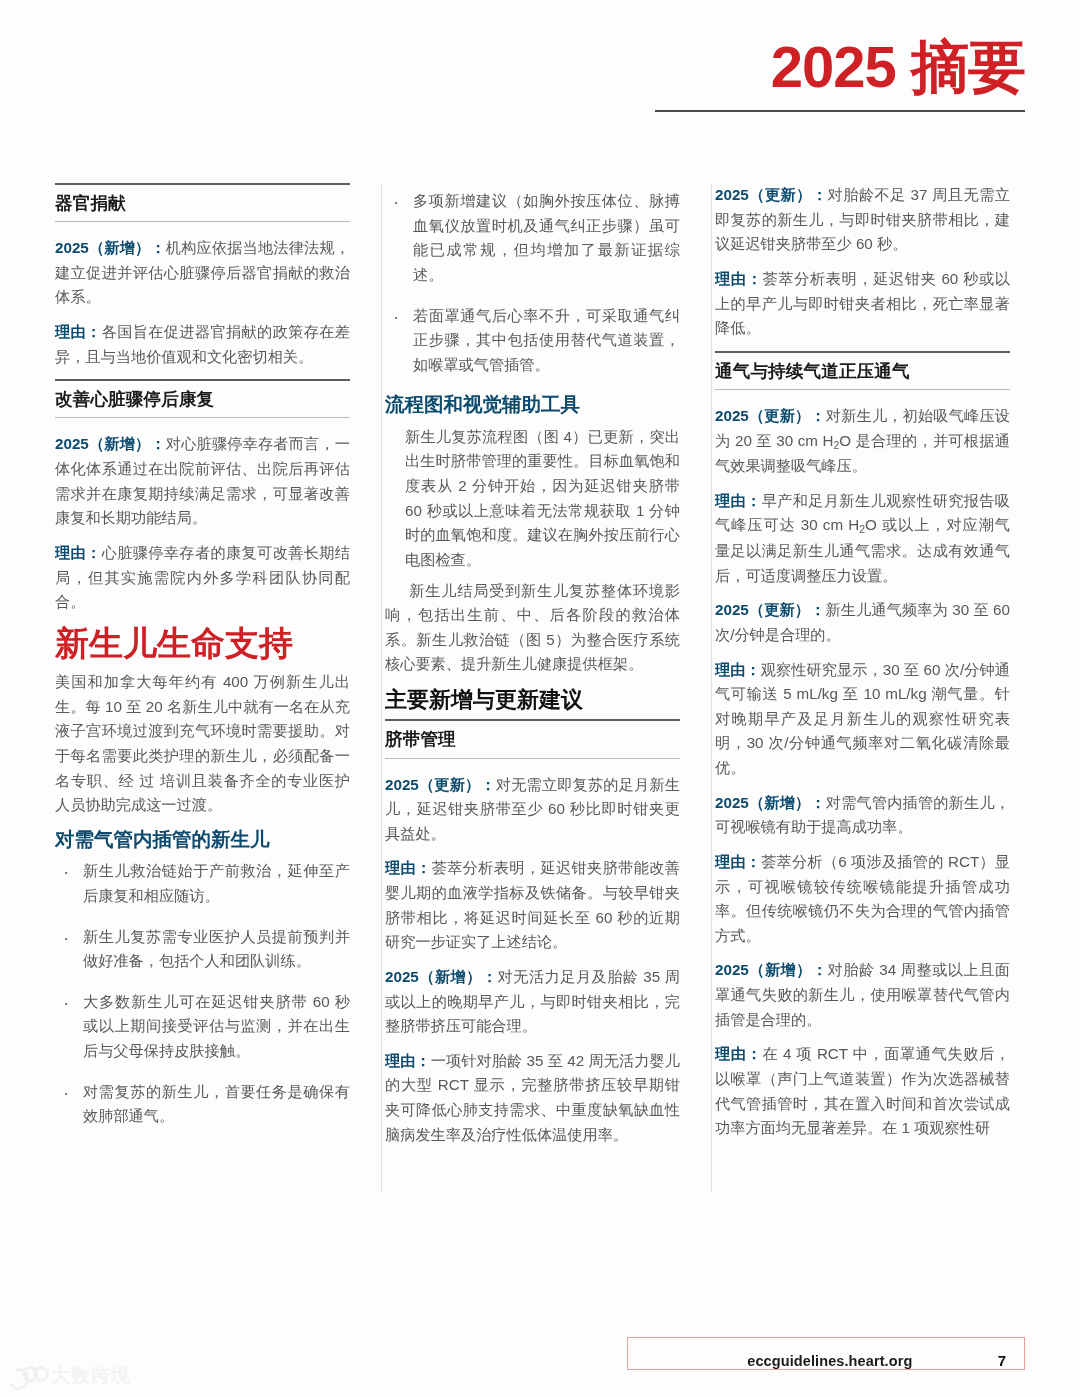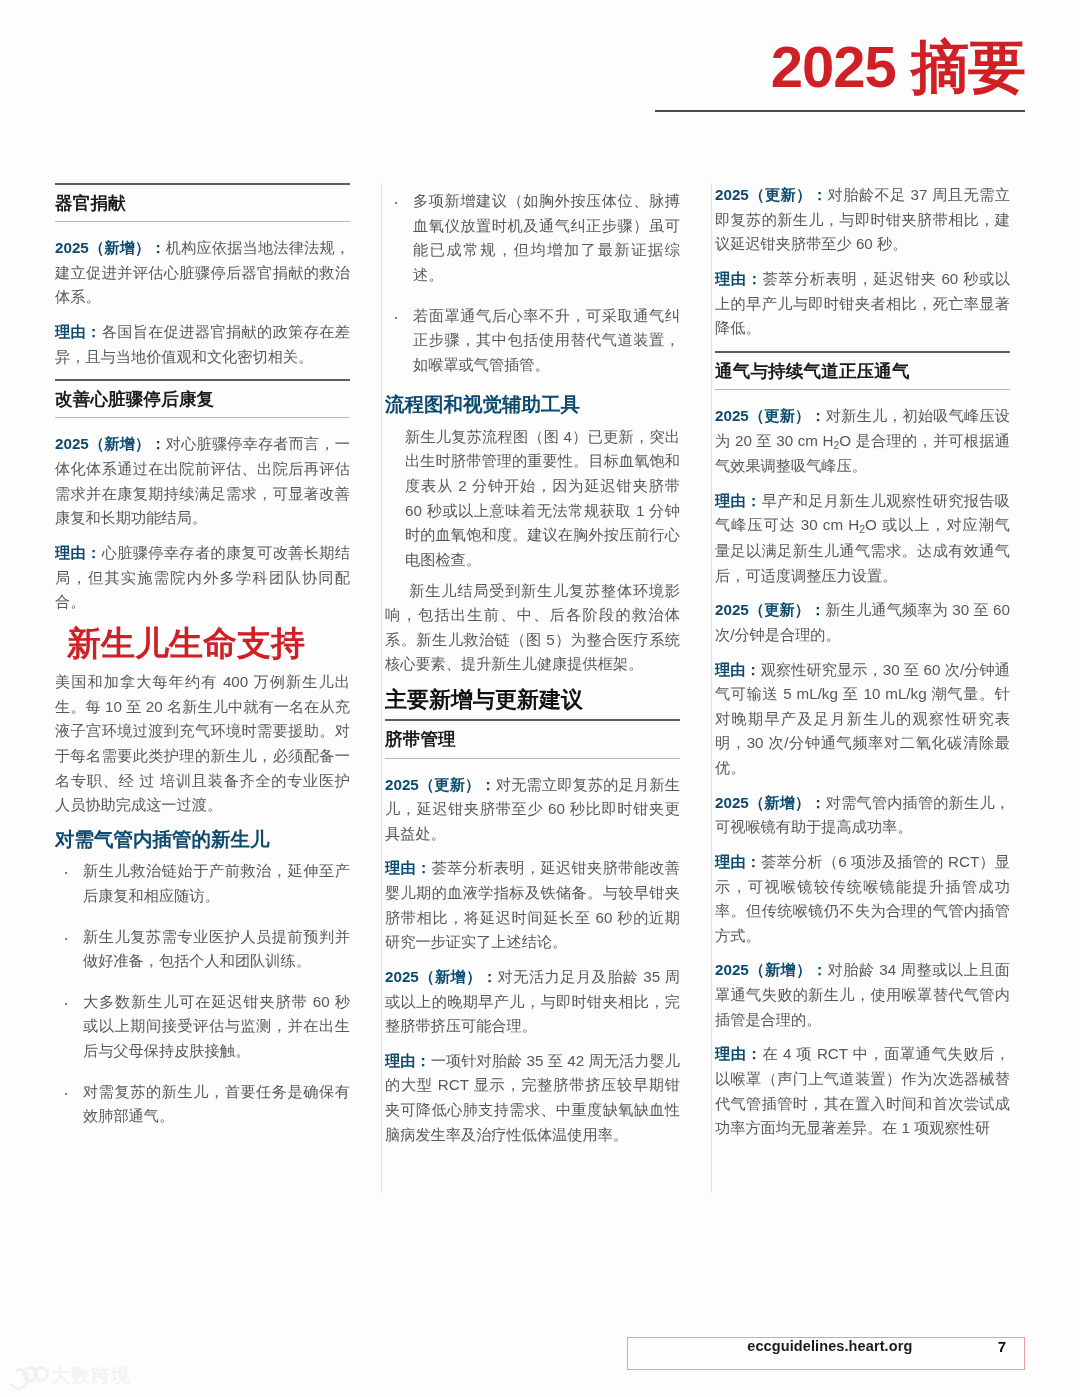--- a/index.html
+++ b/index.html
@@ -87,21 +87,21 @@
     margin: 0 0 14px 0;
     line-height: 1.15;
   }
   .sec-head.first { margin-top: 0; }
 
   .big-head {
     font-size: 34px;
     font-weight: 800;
     color: #cf2026;
     line-height: 1.1;
-    margin: 4px 0 8px 12px;
+    margin: 4px 0 8px 0;
     letter-spacing: 0px;
   }
   .mid-head {
     font-size: 22px;
     font-weight: 800;
     color: #111111;
     line-height: 1.2;
     margin: 6px 0 6px 0;
   }
   .sub-head {
@@ -163,21 +163,21 @@
   }
   .footer-bar {
     position: absolute;
     right: 55px;
     bottom: 27px;
     width: 398px;
     height: 33px;
     border: 1px solid #e79f9f;
     box-sizing: border-box;
     display: flex;
-    align-items: flex-start;
+    align-items: flex-end;
   }
   .footer-url {
     flex: 1;
     text-align: center;
     font-size: 14.5px;
     font-weight: 800;
     color: #1b1b1b;
     letter-spacing: 0.1px;
     padding-left: 34px;
   }

